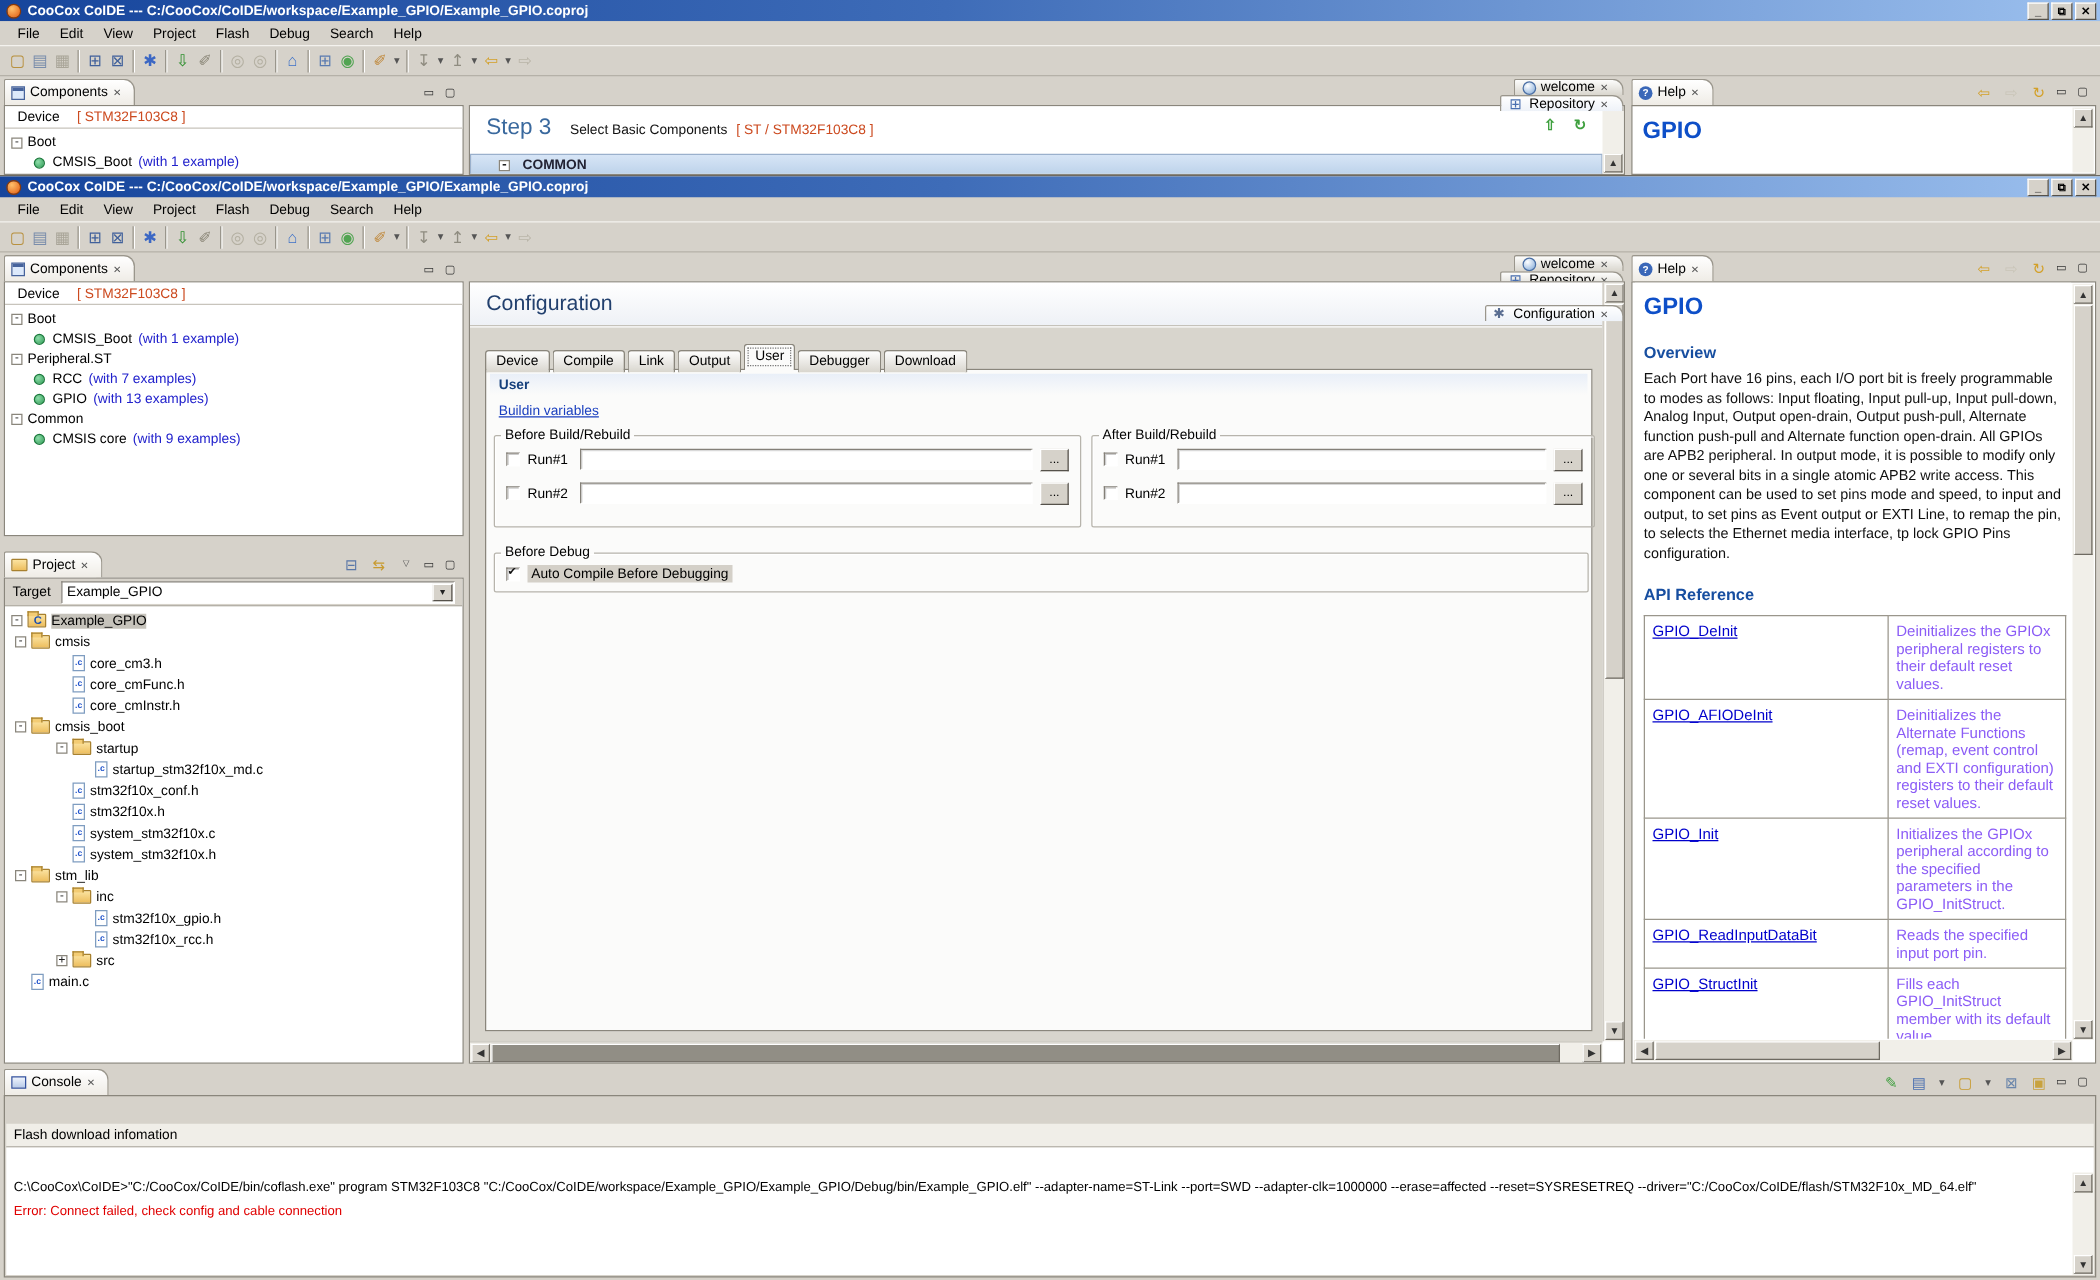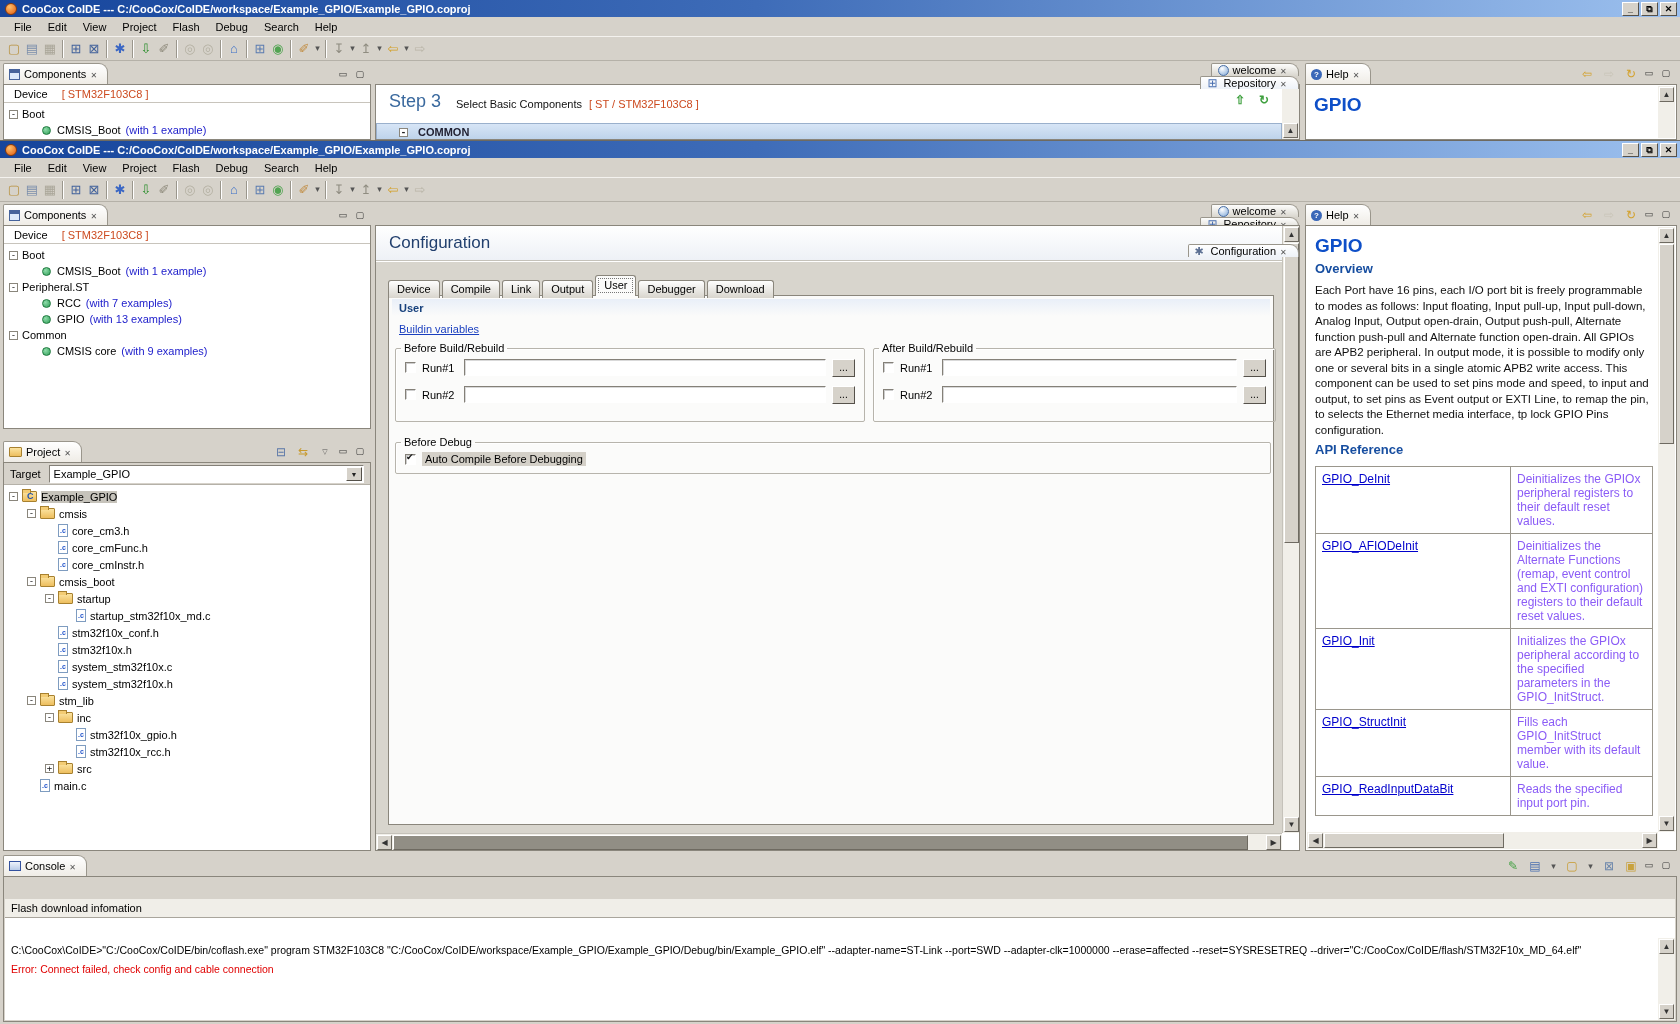--- a/index.html
+++ b/index.html
@@ -69,21 +69,21 @@
   .etab[data-active="true"]{height:21px;background:linear-gradient(#ffffff,#eef2f8);z-index:2;}
 
   
   .device-row{height:18px;display:flex;align-items:center;font-size:11px;padding:0 10px;gap:14px;
     border-bottom:1px solid #c8c4bc;background:#fff;}
   .devval{color:#cc4a1f;}
   .tree{padding-top:3px;}
   .trow{height:16px;display:flex;align-items:center;font-size:11px;white-space:nowrap;}
   .tree--project .trow{height:17px;}
   .trow[data-level="0"]{padding-left:5px;}
-  .trow[data-level="1"]{padding-left:23px;}
+  .trow[data-level="1"]{padding-left:8px;}
   .trow[data-level="2"]{padding-left:41px;}
   .trow[data-level="3"]{padding-left:59px;}
   .exp{flex:none;width:9px;height:9px;border:1px solid #8a867c;background:#fff;margin-right:4px;
     font-size:9px;line-height:7px;text-align:center;color:#222;visibility:hidden;font-family:"DejaVu Sans Mono",monospace;}
   .exp[data-exp]{visibility:visible;}
   .exp[data-exp="-"]::after{content:"-";}
   .exp[data-exp="+"]::after{content:"+";}
   .ticon{flex:none;margin-right:4px;position:relative;display:none;}
   .ticon[data-icon]{display:inline-block;}
   .ticon[data-icon="comp"]{width:9px;height:9px;border-radius:50%;margin:0 6px 0 2px;
@@ -146,21 +146,21 @@
   .step-sub{position:absolute;left:80px;top:13px;font-size:11px;color:#111;}
   .step-dev{position:absolute;left:213px;top:13px;font-size:11px;color:#cc4a1f;}
   .step-icons{position:absolute;right:10px;top:8px;display:flex;gap:8px;}
   .common-band{position:absolute;top:38px;left:0;right:17px;height:18px;display:flex;align-items:center;
     padding-left:22px;gap:6px;background:linear-gradient(#d7e5f6,#bcd2ea);border:1px solid #9ab0cc;
     font-size:11px;font-weight:bold;color:#223;}
 
   
   .help-content{position:absolute;left:2px;top:0;right:19px;bottom:19px;overflow:hidden;padding-left:7px;background:#fff;}
   .h1{font-size:19px;font-weight:bold;color:#0e4fc8;margin:9px 0 0;}
-  .h2{font-size:13px;font-weight:bold;color:#174ea0;margin:4px 0 0;}
+  .h2{font-size:13px;font-weight:bold;color:#174ea0;margin:17px 0 0;}
   .help-content p{font-size:11.5px;line-height:15.5px;color:#101010;width:334px;margin:7px 0 0;}
   .api-table{display:table;border-collapse:collapse;margin-top:9px;}
   .api-row{display:table-row;}
   .api-cell{display:table-cell;border:1px solid #9a968c;padding:5px 6px;font-size:12px;line-height:14px;vertical-align:top;}
   .api-cell.name{width:195px;}
   .api-cell.desc{width:142px;color:#8b5cf6;}
   .api-cell.name a{color:#0000cc;text-decoration:underline;}
 
   
   .console-label{position:absolute;top:22px;left:1px;right:1px;height:19px;background:#f0eee8;
@@ -701,26 +701,26 @@
           </div>
           <div class="api-row">
             <span class="api-cell name"><a>GPIO_AFIODeInit</a></span>
             <span class="api-cell desc">Deinitializes the Alternate Functions (remap, event control and EXTI configuration) registers to their default reset values.</span>
           </div>
           <div class="api-row">
             <span class="api-cell name"><a>GPIO_Init</a></span>
             <span class="api-cell desc">Initializes the GPIOx peripheral according to the specified parameters in the GPIO_InitStruct.</span>
           </div>
           <div class="api-row">
+            <span class="api-cell name"><a>GPIO_ReadInputDataBit</a></span>
+            <span class="api-cell desc">Reads the specified input port pin.</span>
+          </div>
+          <div class="api-row">
             <span class="api-cell name"><a>GPIO_StructInit</a></span>
             <span class="api-cell desc">Fills each GPIO_InitStruct member with its default value.</span>
-          </div>
-          <div class="api-row">
-            <span class="api-cell name"><a>GPIO_ReadInputDataBit</a></span>
-            <span class="api-cell desc">Reads the specified input port pin.</span>
           </div>
           </div>
       </div>
       <div class="vsb" style="right:1px;top:1px;bottom:18px;width:17px;">
         <span class="sbtn" style="top:1px;left:1px;">▲</span>
         <span class="sthumb" style="left:1px;top:17px;width:15px;height:200px;"></span>
         <span class="sbtn" style="bottom:1px;left:1px;">▼</span>
       </div>
       <div class="hsb" style="left:1px;bottom:1px;right:18px;height:17px;">
         <span class="sbtn" style="left:1px;top:1px;">◀</span>

